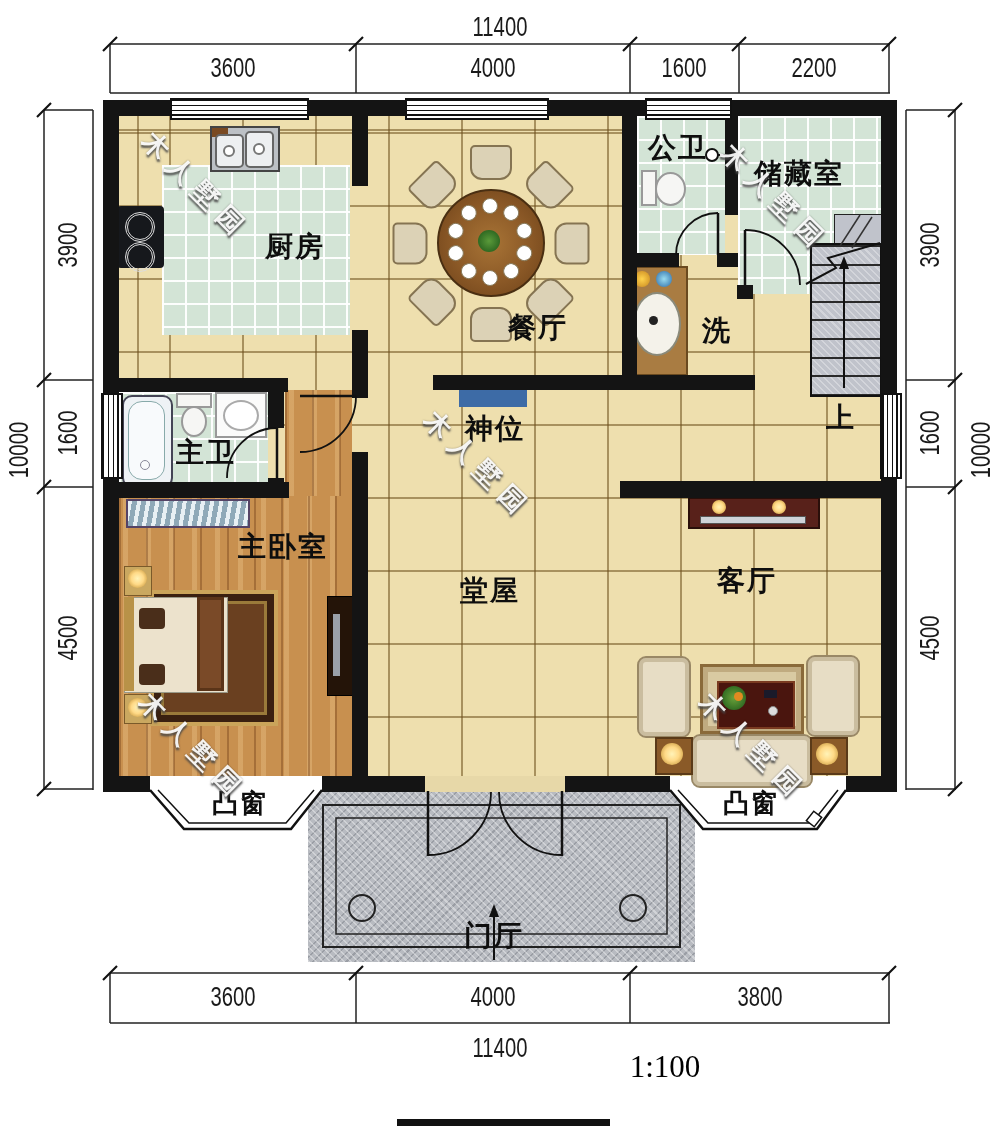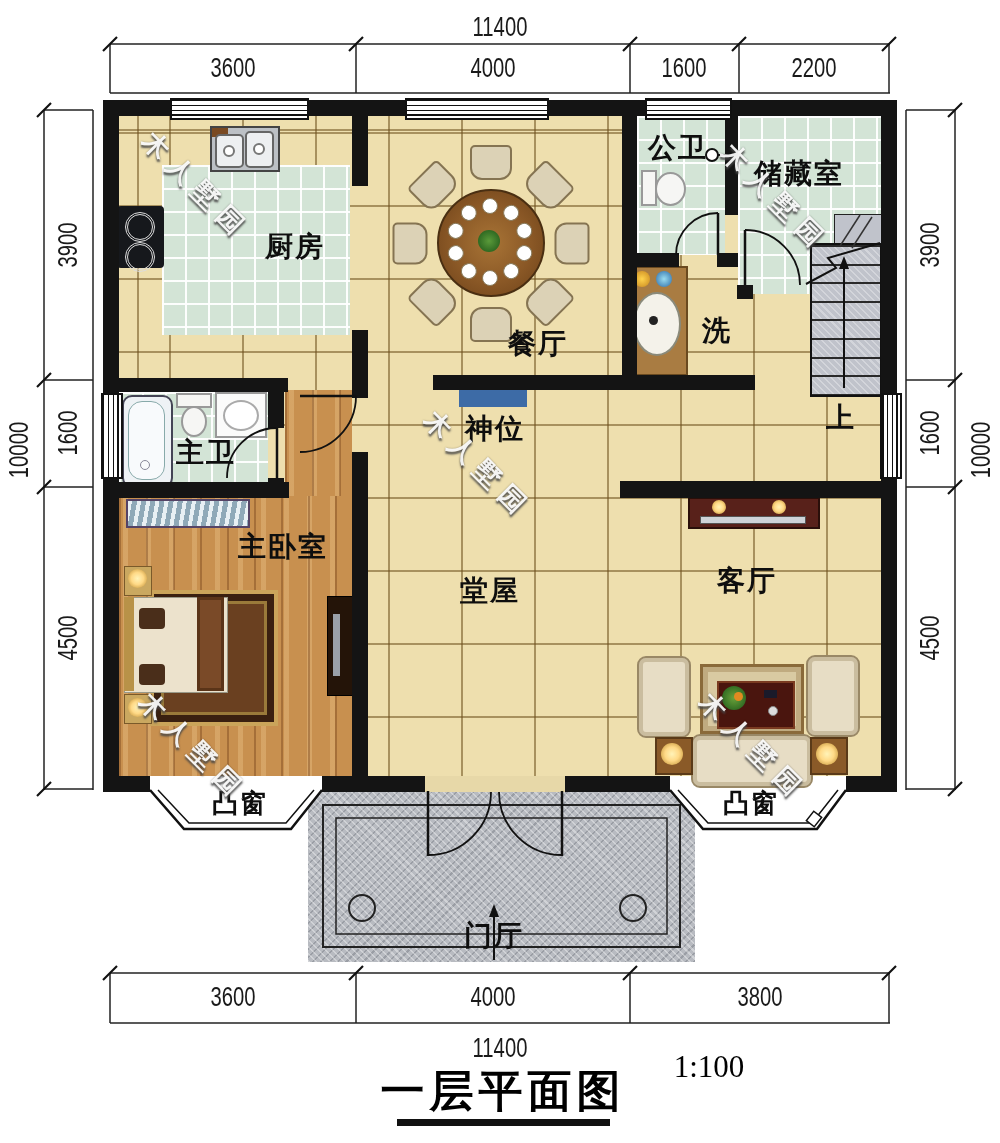--- a/index.html
+++ b/index.html
@@ -311,36 +311,35 @@
   <span class="dimv" style="left:68px;top:245px;">3900</span>
   <span class="dimv" style="left:68px;top:433px;">1600</span>
   <span class="dimv" style="left:68px;top:638px;">4500</span>
   <span class="dimv" style="left:19px;top:450px;">10000</span>
   <span class="dimv" style="left:930px;top:245px;">3900</span>
   <span class="dimv" style="left:930px;top:433px;">1600</span>
   <span class="dimv" style="left:930px;top:638px;">4500</span>
   <span class="dimv" style="left:981px;top:450px;">10000</span>
 
   <span class="lbl" style="left:276px;top:247px;margin-left:19px;">厨房</span>
-  <span class="lbl" style="left:538px;top:344px;">餐厅</span>
+  <span class="lbl" style="left:538px;top:328px;">餐厅</span>
   <span class="lbl" style="left:678px;top:148px;">公卫</span>
   <span class="lbl" style="left:799px;top:174px;">储藏室</span>
   <span class="lbl" style="left:717px;top:331px;">洗</span>
   <span class="lbl" style="left:206px;top:453px;">主卫</span>
   <span class="lbl" style="left:495px;top:429px;">神位</span>
   <span class="lbl" style="left:841px;top:418px;">上</span>
   <span class="lbl" style="left:283px;top:547px;">主卧室</span>
   <span class="lbl" style="left:490px;top:591px;">堂屋</span>
   <span class="lbl" style="left:747px;top:581px;">客厅</span>
   <span class="lbl" style="left:240px;top:803px;font-size:26px;">凸窗</span>
   <span class="lbl" style="left:751px;top:803px;font-size:26px;">凸窗</span>
   <span class="lbl" style="left:494px;top:936px;">门厅</span>
 
   <span class="wm" style="left:196px;top:186px;">木人墅园</span>
   <span class="wm" style="left:775px;top:198px;">木人墅园</span>
   <span class="wm" style="left:478px;top:465px;">木人墅园</span>
   <span class="wm" style="left:193px;top:747px;">木人墅园</span>
   <span class="wm" style="left:753px;top:747px;">木人墅园</span>
 
-  <span class="title" style="left:503px;top:1091px;">一层平面图</span>
-  <span class="scale" style="left:665px;top:1067px;margin-left:44px;">1:100</span>
+  <span class="scale" style="left:665px;top:1067px;">1:100</span>
 
 </div>
 
 </body></html>

